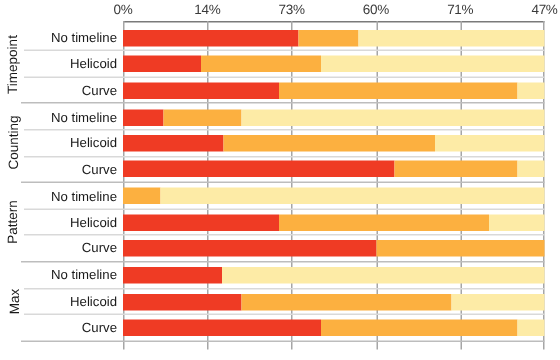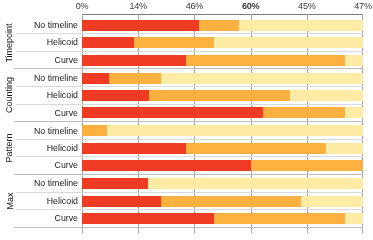--- a/index.html
+++ b/index.html
@@ -127,23 +127,23 @@
   }
 </style>
 </head>
 <body>
 
 <div id="chart-root">
 
   <div class="axis-labels">
       <div class="axis-tick-label" style="left: 82px;">0%</div>
       <div class="axis-tick-label" style="left: 138.2px;">14%</div>
-      <div class="axis-tick-label" style="left: 194.4px;">46%</div>
-      <div class="axis-tick-label" style="left: 250.6px; font-weight: bold;">60%</div>
-      <div class="axis-tick-label" style="left: 306.8px;">45%</div>
+      <div class="axis-tick-label" style="left: 194.4px;">73%</div>
+      <div class="axis-tick-label" style="left: 250.6px;">60%</div>
+      <div class="axis-tick-label" style="left: 306.8px;">71%</div>
       <div class="axis-tick-label" style="left: 363px;">47%</div>
     </div>
 
   <div class="axis-top-line"></div>
 
   <div class="label-wrap">
       <div class="row-label" style="top: 6px;">No timeline</div>
       <div class="row-label" style="top: 23.4px;">Helicoid</div>
       <div class="row-label" style="top: 40.8px;">Curve</div>
       <div class="group-col" style="top: 2.5px; height: 52.2px;">

